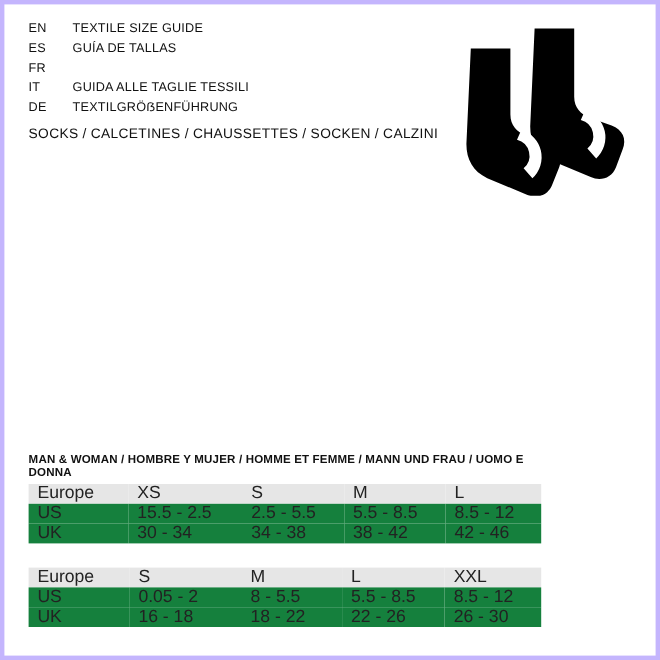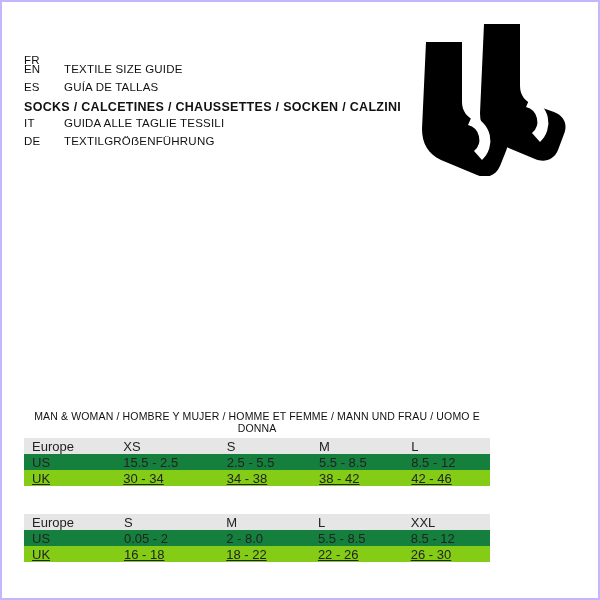--- a/index.html
+++ b/index.html
@@ -13,21 +13,21 @@
     font-family: "Liberation Sans", sans-serif;
     color: #1a1a1a;
     position: relative;
     overflow: hidden;
   }
   .page {
     position: relative;
     width: 600px;
     height: 600px;
     box-sizing: border-box;
-    border: 2px solid #c4b5fd;
+    border: 4px solid #c4b5fd;
   }
 
   
   .lang-block {
     position: absolute;
     left: 22px;
     top: 16px;
     width: 380px;
   }
   .lang-row {
@@ -37,29 +37,28 @@
     font-size: 11.5px;
     letter-spacing: 0.2px;
   }
   .lang-code {
     width: 40px;
     flex: 0 0 40px;
     color: #111;
   }
   .lang-text {
     color: #111;
-    margin-top: 45px;
   }
 
   .socks-title {
     position: absolute;
     left: 22px;
-    top: 98px;
+    top: 110px;
     font-size: 12.5px;
-    font-weight: bold;
+    font-weight: normal;
     letter-spacing: 0.3px;
     color: #111;
   }
 
   
   .sock-art {
     position: absolute;
     left: 400px;
     top: 14px;
     width: 180px;
@@ -70,48 +69,46 @@
   .table-block {
     position: absolute;
     left: 22px;
     width: 466px;
   }
   #adult-block { top: 408px; }
   #children-block { top: 512px; }
 
   .table-caption {
     font-size: 10.5px;
-    font-weight: normal;
+    font-weight: bold;
     letter-spacing: 0.15px;
     color: #111;
     margin-bottom: 4px;
-    text-align: center;
   }
   table.size-table {
     border-collapse: collapse;
     width: 466px;
-    font-size: 13px;
+    font-size: 16px;
     color: #222;
   }
   table.size-table td {
     height: 16px;
     padding: 0 0 0 8px;
     border: none;
     white-space: nowrap;
     vertical-align: middle;
   }
   table.size-table tr.shaded td {
     background: #e6e6e6;
   }
   table.size-table tr.plain td {
     background: #15803d;
   }
   table.size-table tr.light td {
-    background: #84cc16;
-    text-decoration: underline;
+    background: #15803d;
   }
   .c0 { width: 92px; }
   .c1 { width: 104px; }
   .c2 { width: 92px; }
   .c3 { width: 92px; }
   .c4 { width: 86px; }
 </style>
 </head>
 <body>
 
@@ -190,21 +187,21 @@
         <tr class="shaded">
           <td class="c0">Europe</td>
           <td class="c1">S</td>
           <td class="c2">M</td>
           <td class="c3">L</td>
           <td class="c4">XXL</td>
         </tr>
         <tr class="plain">
           <td class="c0">US</td>
           <td class="c1">0.05 - 2</td>
-          <td class="c2">2 - 8.0</td>
+          <td class="c2">8 - 5.5</td>
           <td class="c3">5.5 - 8.5</td>
           <td class="c4">8.5 - 12</td>
         </tr>
         <tr class="light">
           <td class="c0">UK</td>
           <td class="c1">16 - 18</td>
           <td class="c2">18 - 22</td>
           <td class="c3">22 - 26</td>
           <td class="c4">26 - 30</td>
         </tr>

